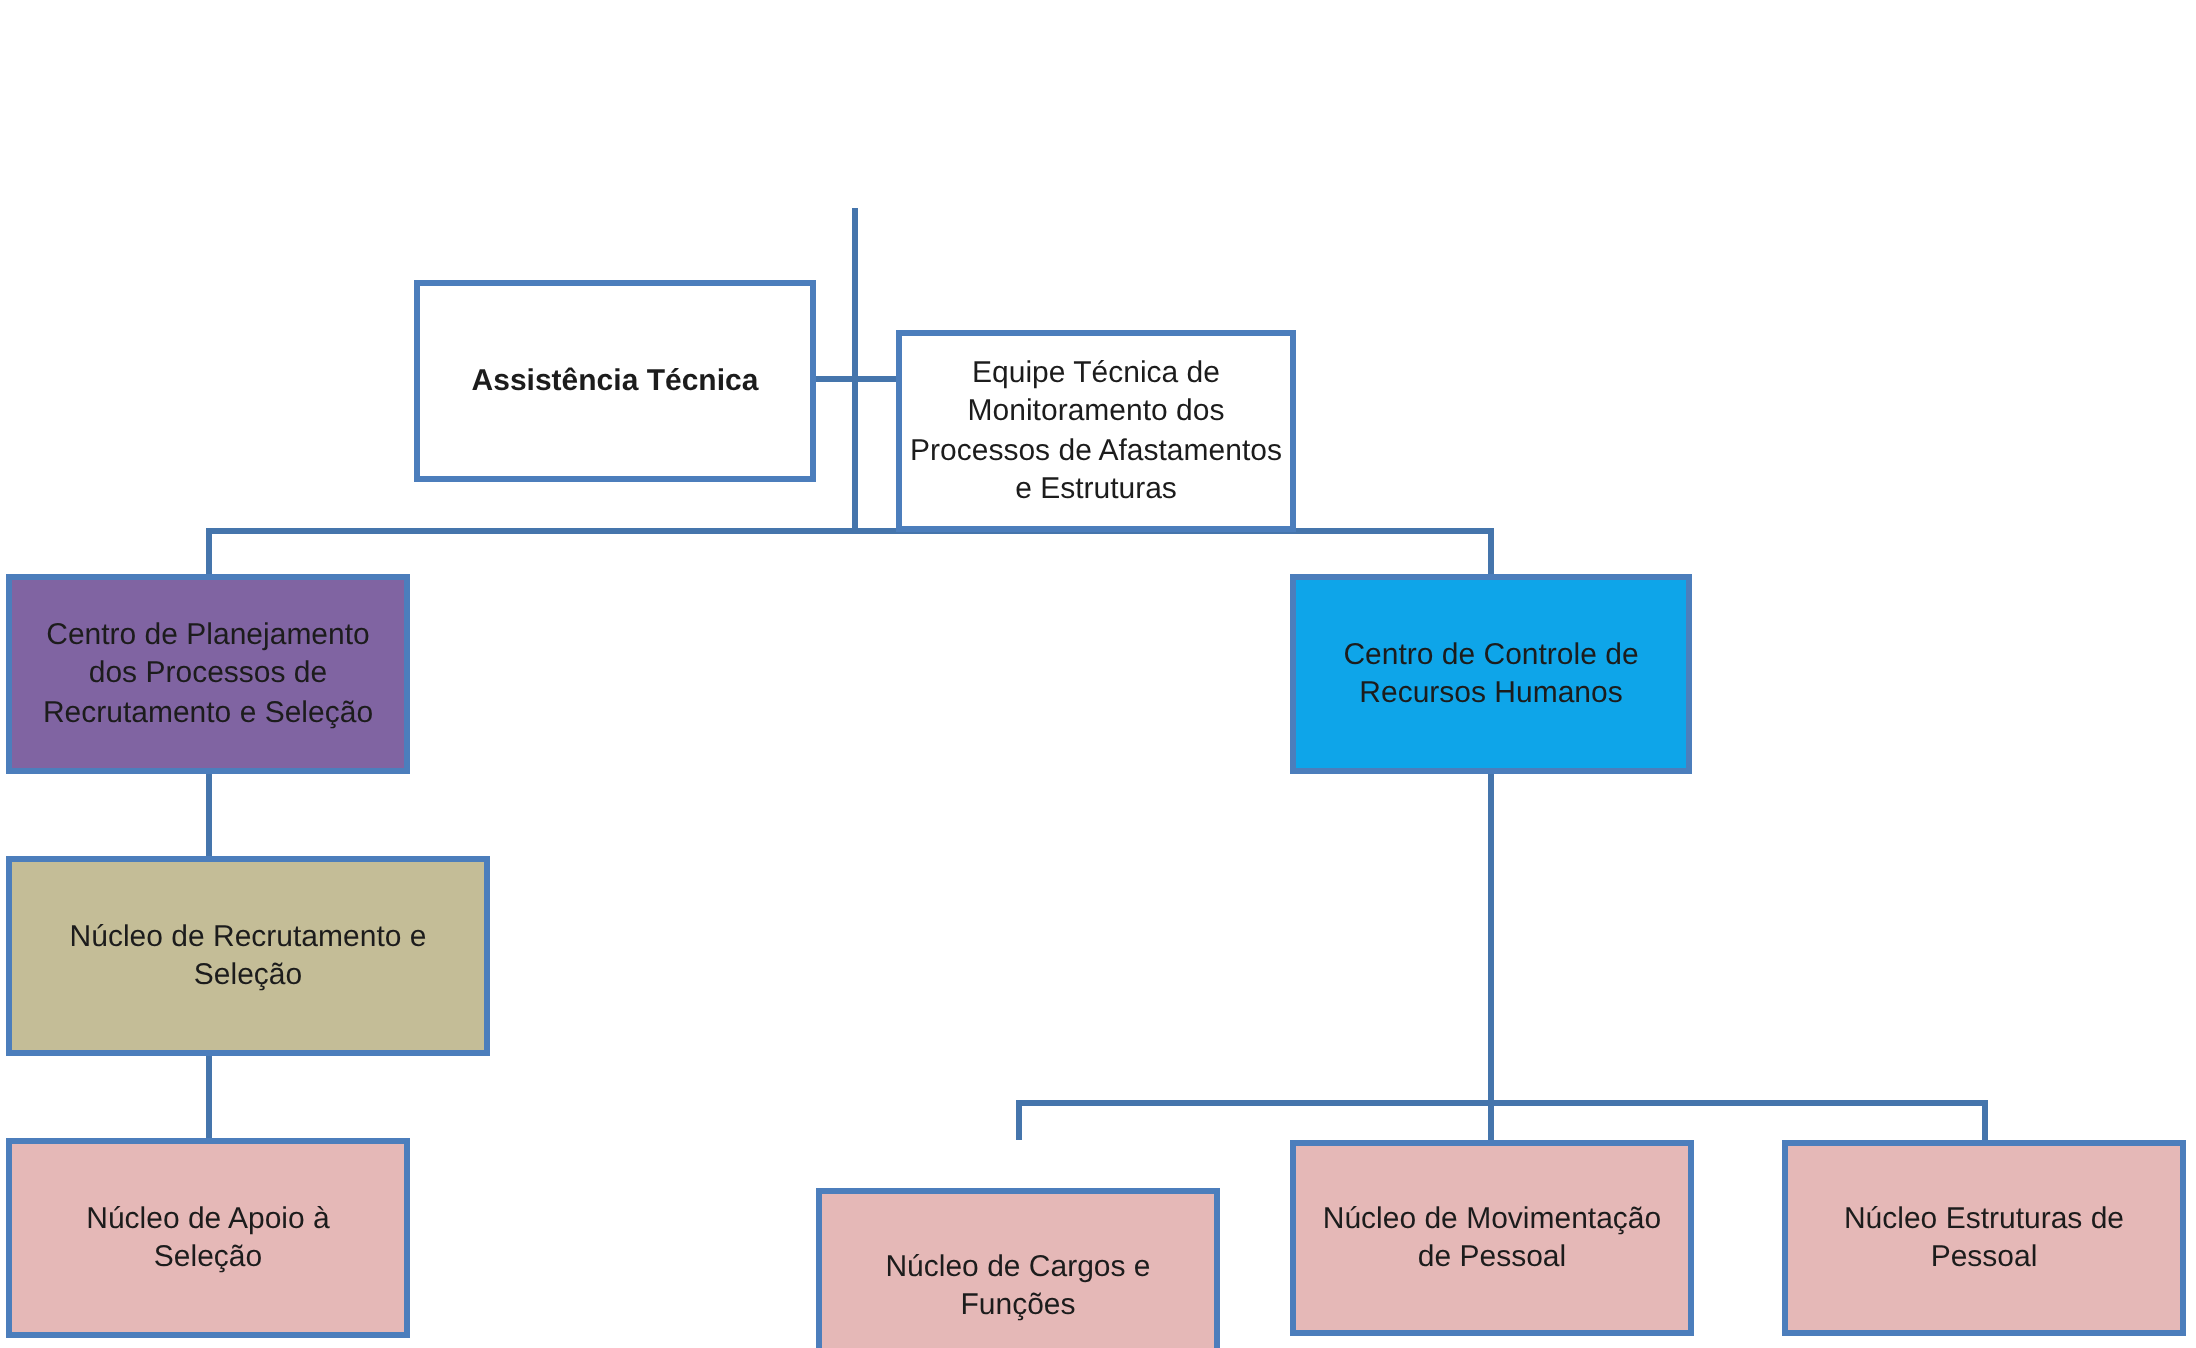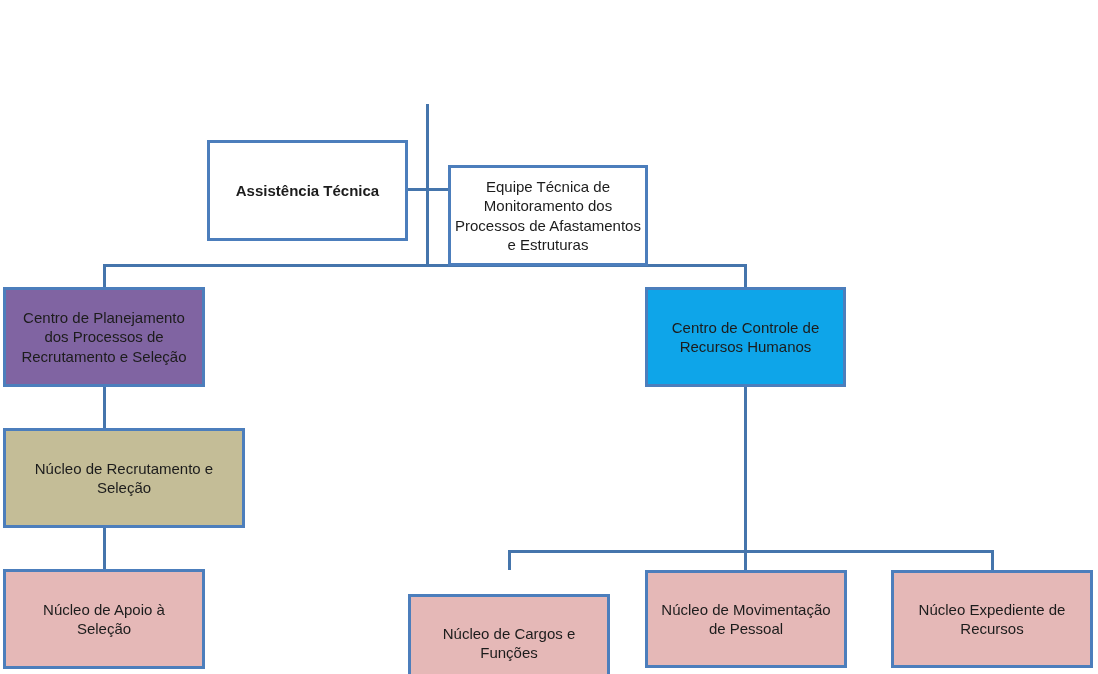--- a/index.html
+++ b/index.html
@@ -99,16 +99,16 @@
 
   <div class="org-node" id="box-nucleo-cargos" style="background-color: rgb(229, 184, 183);">
     <span>Núcleo de Cargos e Funções</span>
   </div>
 
   <div class="org-node" id="box-nucleo-movimentacao" style="background-color: rgb(229, 184, 183);">
     <span>Núcleo de Movimentação de Pessoal</span>
   </div>
 
   <div class="org-node" id="box-nucleo-expediente" style="background-color: rgb(229, 184, 183);">
-    <span>Núcleo Expediente de Recursos</span>
+    <span>Núcleo Estruturas de Pessoal</span>
   </div>
 
 </div>
 
 </body></html>

